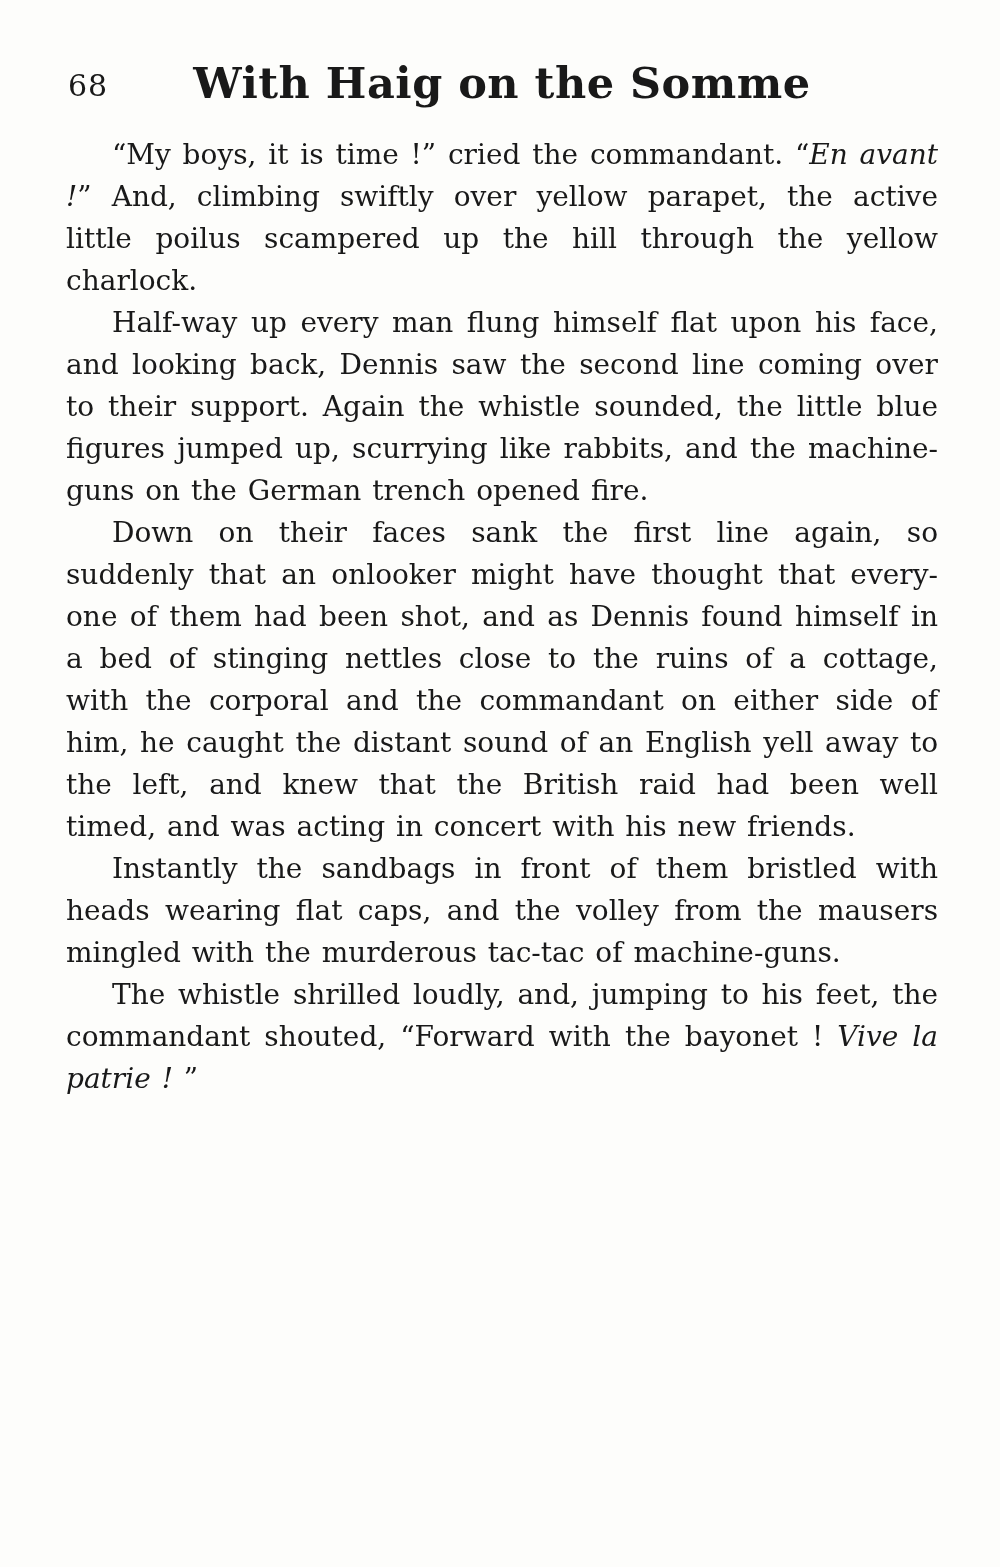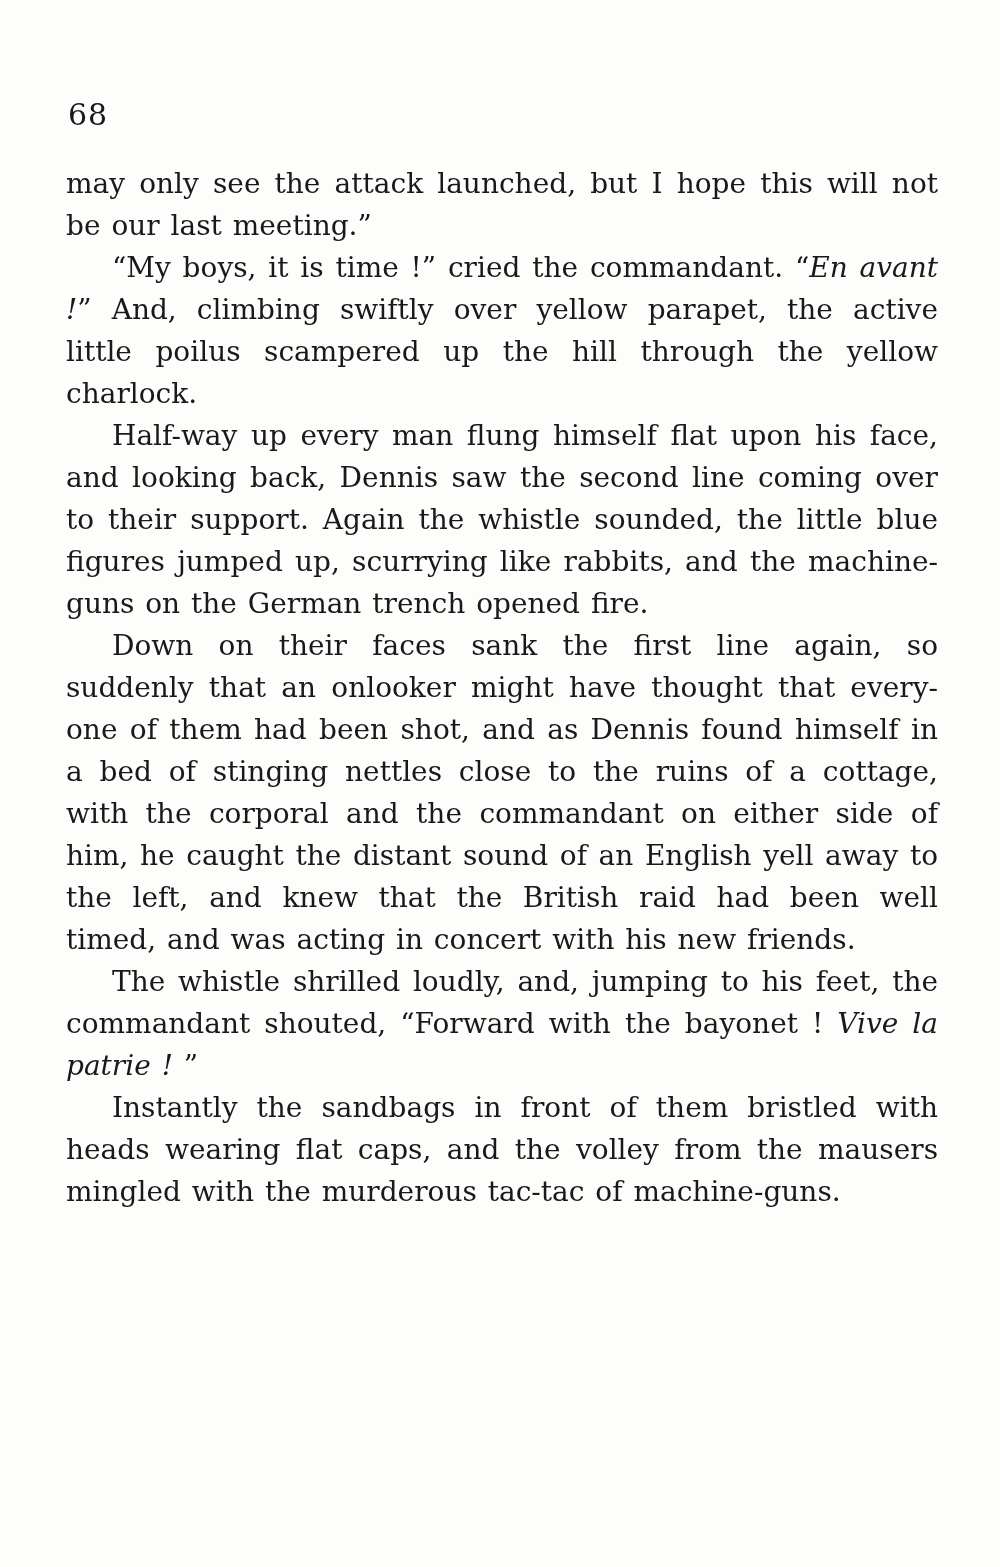--- a/index.html
+++ b/index.html
@@ -16,21 +16,20 @@
     color: #191919;
     font-family: "DejaVu Serif", "Liberation Serif", serif;
     box-sizing: border-box;
     padding: 52px 62px 40px 66px;
     overflow: hidden;
   }
   .page-header {
     position: relative;
     height: 70px;
     margin-bottom: 12px;
-    margin-top: 29px;
   }
   .page-number {
     position: absolute;
     left: 2px;
     top: 16px;
     font-size: 30px;
     letter-spacing: 1px;
   }
   .page-title {
     margin: 0;
@@ -53,22 +52,22 @@
   .italic {
     font-style: italic;
   }
 </style>
 </head>
 <body>
 
 <div class="page">
   <header class="page-header">
     <span class="page-number">68</span>
+    <h1 class="page-title">With Haig on the Somme</h1>
   </header>
   <main class="page-body">
-      <p class="para"><span>may only see the attack launched, but I hope this will not be our last meeting.”</span></p>
       <p class="para indent"><span>“My boys, it is time !” cried the commandant.  “</span><span class="italic">En avant !</span><span>”  And, climbing swiftly over yellow parapet, the active little poilus scampered up the hill through the yellow charlock.</span></p>
       <p class="para indent"><span>Half-way up every man flung himself flat upon his face, and looking back, Dennis saw the second line coming over to their support.  Again the whistle sounded, the little blue figures jumped up, scurrying like rabbits, and the machine-guns on the German trench opened fire.</span></p>
       <p class="para indent"><span>Down on their faces sank the first line again, so suddenly that an onlooker might have thought that every-one of them had been shot, and as Dennis found himself in a bed of stinging nettles close to the ruins of a cottage, with the corporal and the commandant on either side of him, he caught the distant sound of an English yell away to the left, and knew that the British raid had been well timed, and was acting in concert with his new friends.</span></p>
+      <p class="para indent"><span>Instantly the sandbags in front of them bristled with heads wearing flat caps, and the volley from the mausers mingled with the murderous tac-tac of machine-guns.</span></p>
       <p class="para indent"><span>The whistle shrilled loudly, and, jumping to his feet, the commandant shouted, “Forward with the bayonet ! </span><span class="italic">Vive la patrie !</span><span> ”</span></p>
-      <p class="para indent"><span>Instantly the sandbags in front of them bristled with heads wearing flat caps, and the volley from the mausers mingled with the murderous tac-tac of machine-guns.</span></p>
     </main>
 </div>
 
 </body></html>

